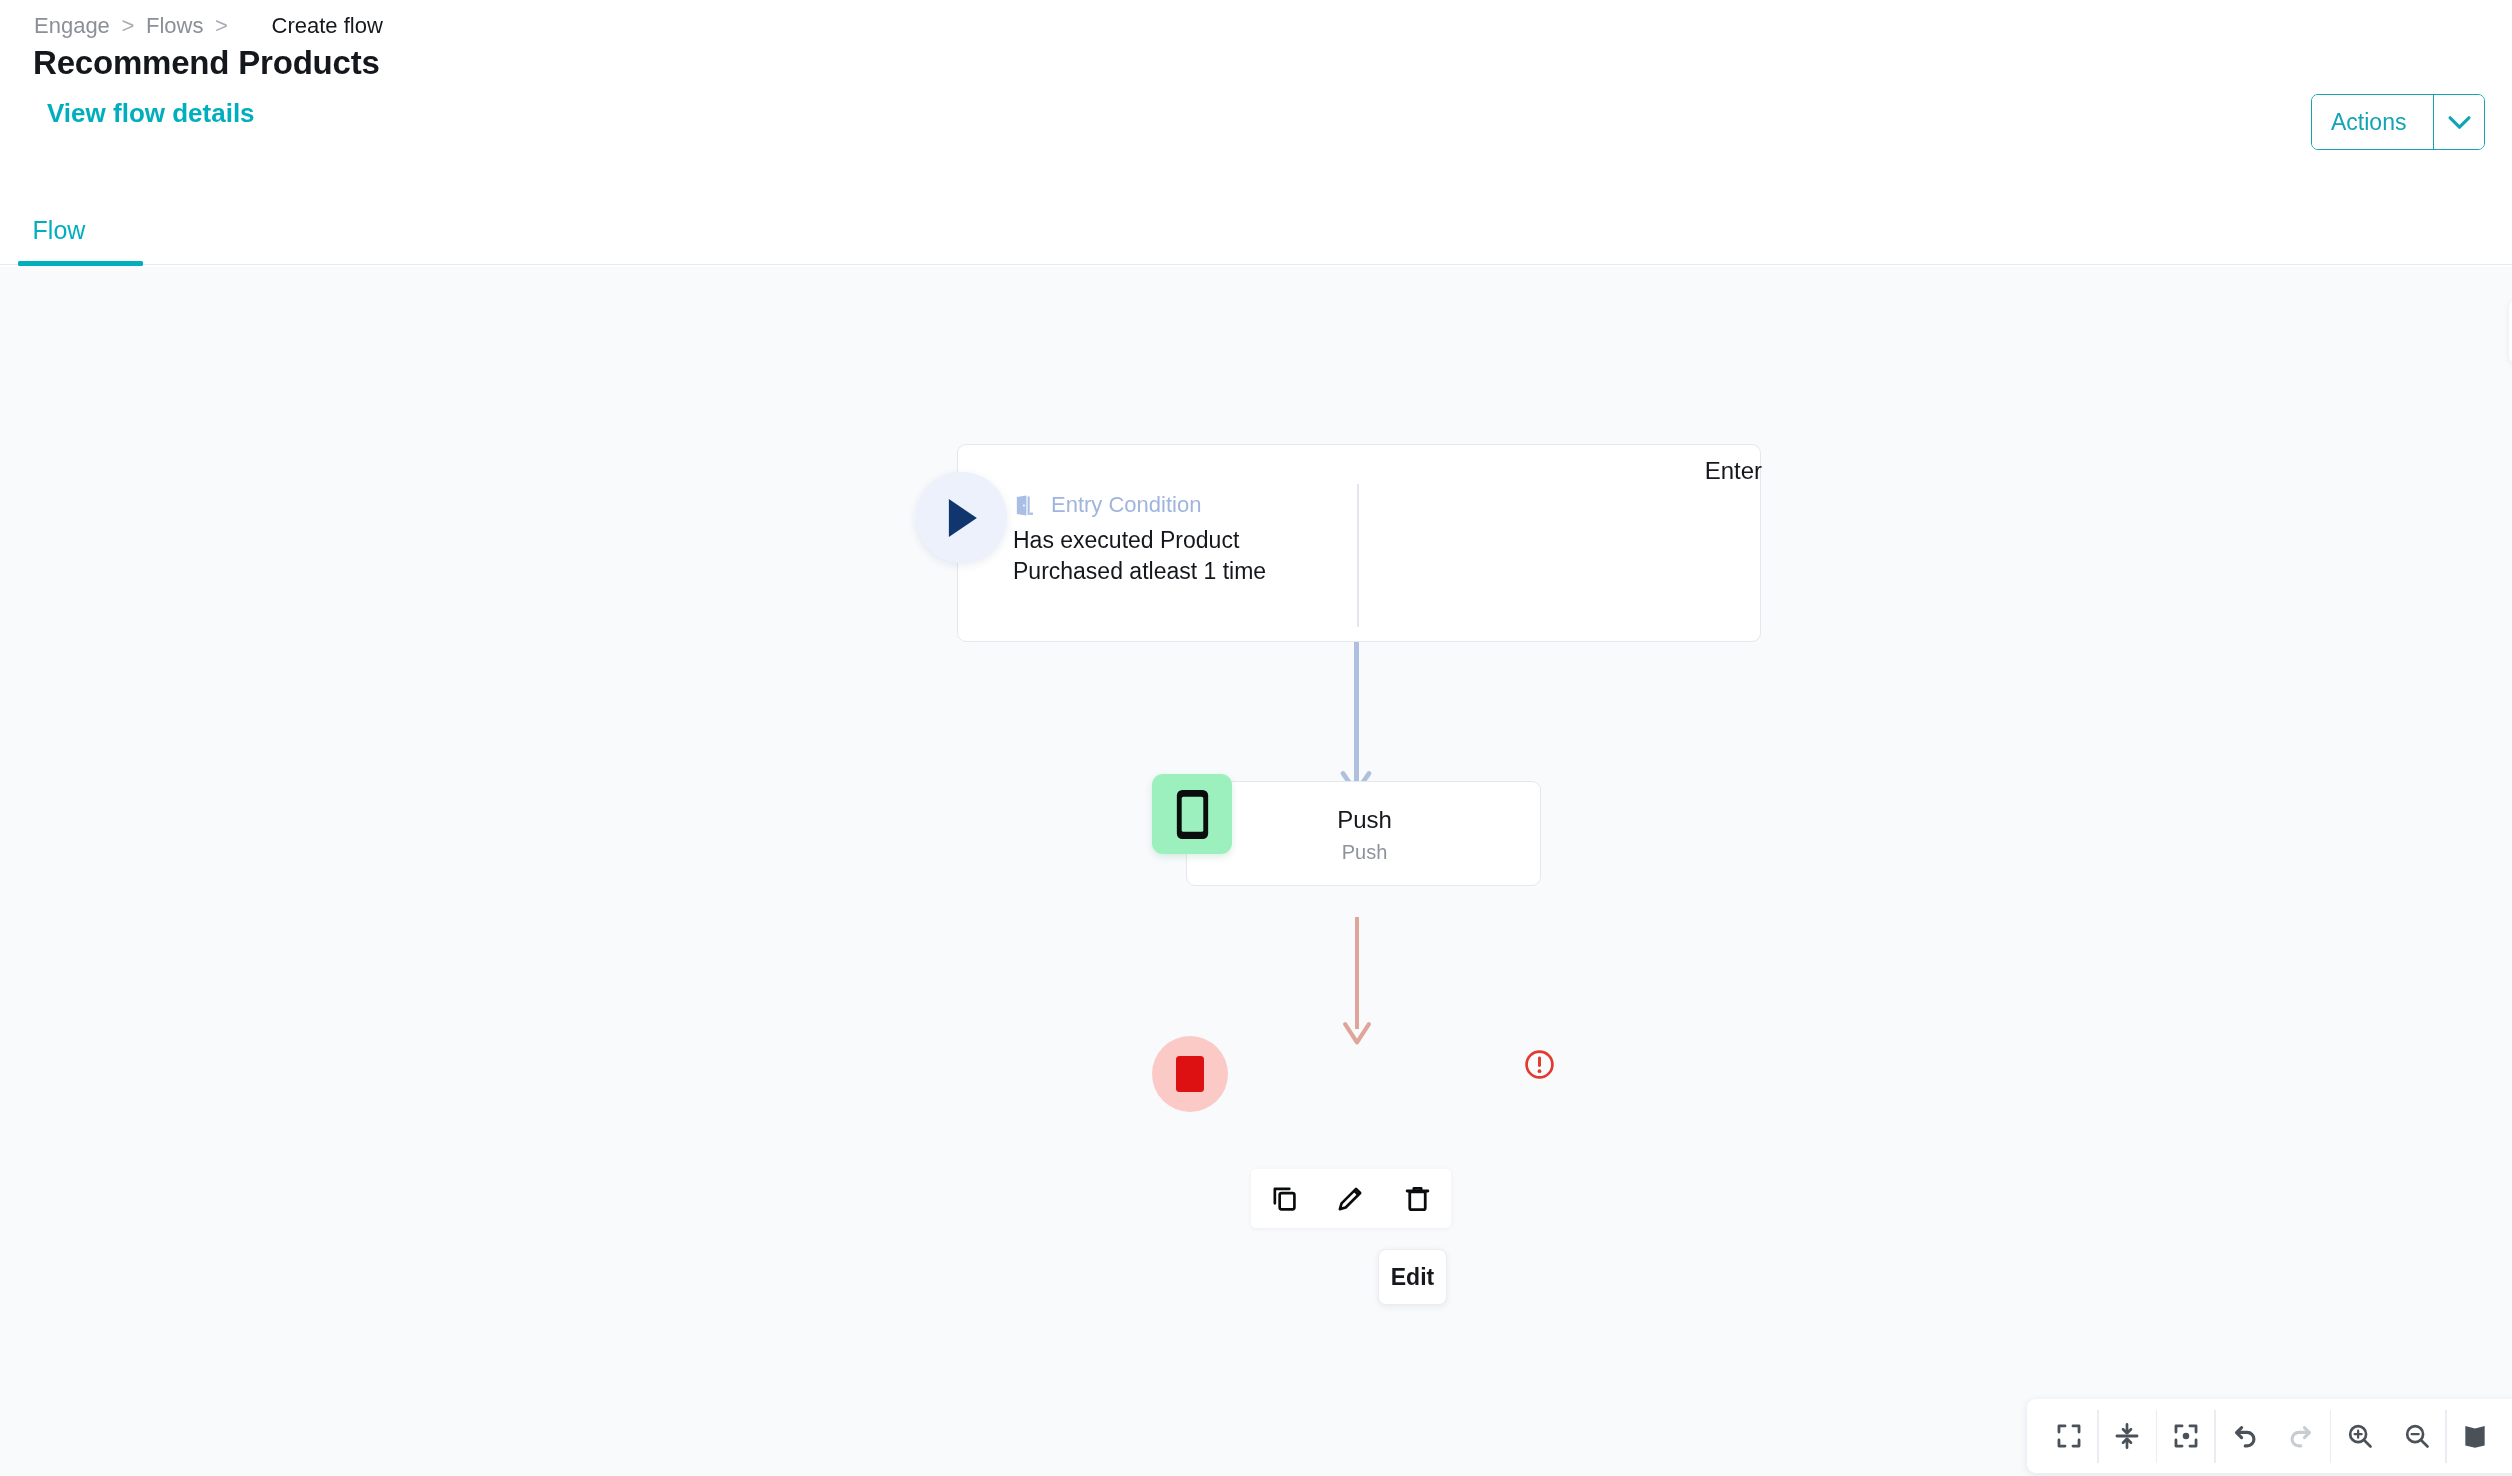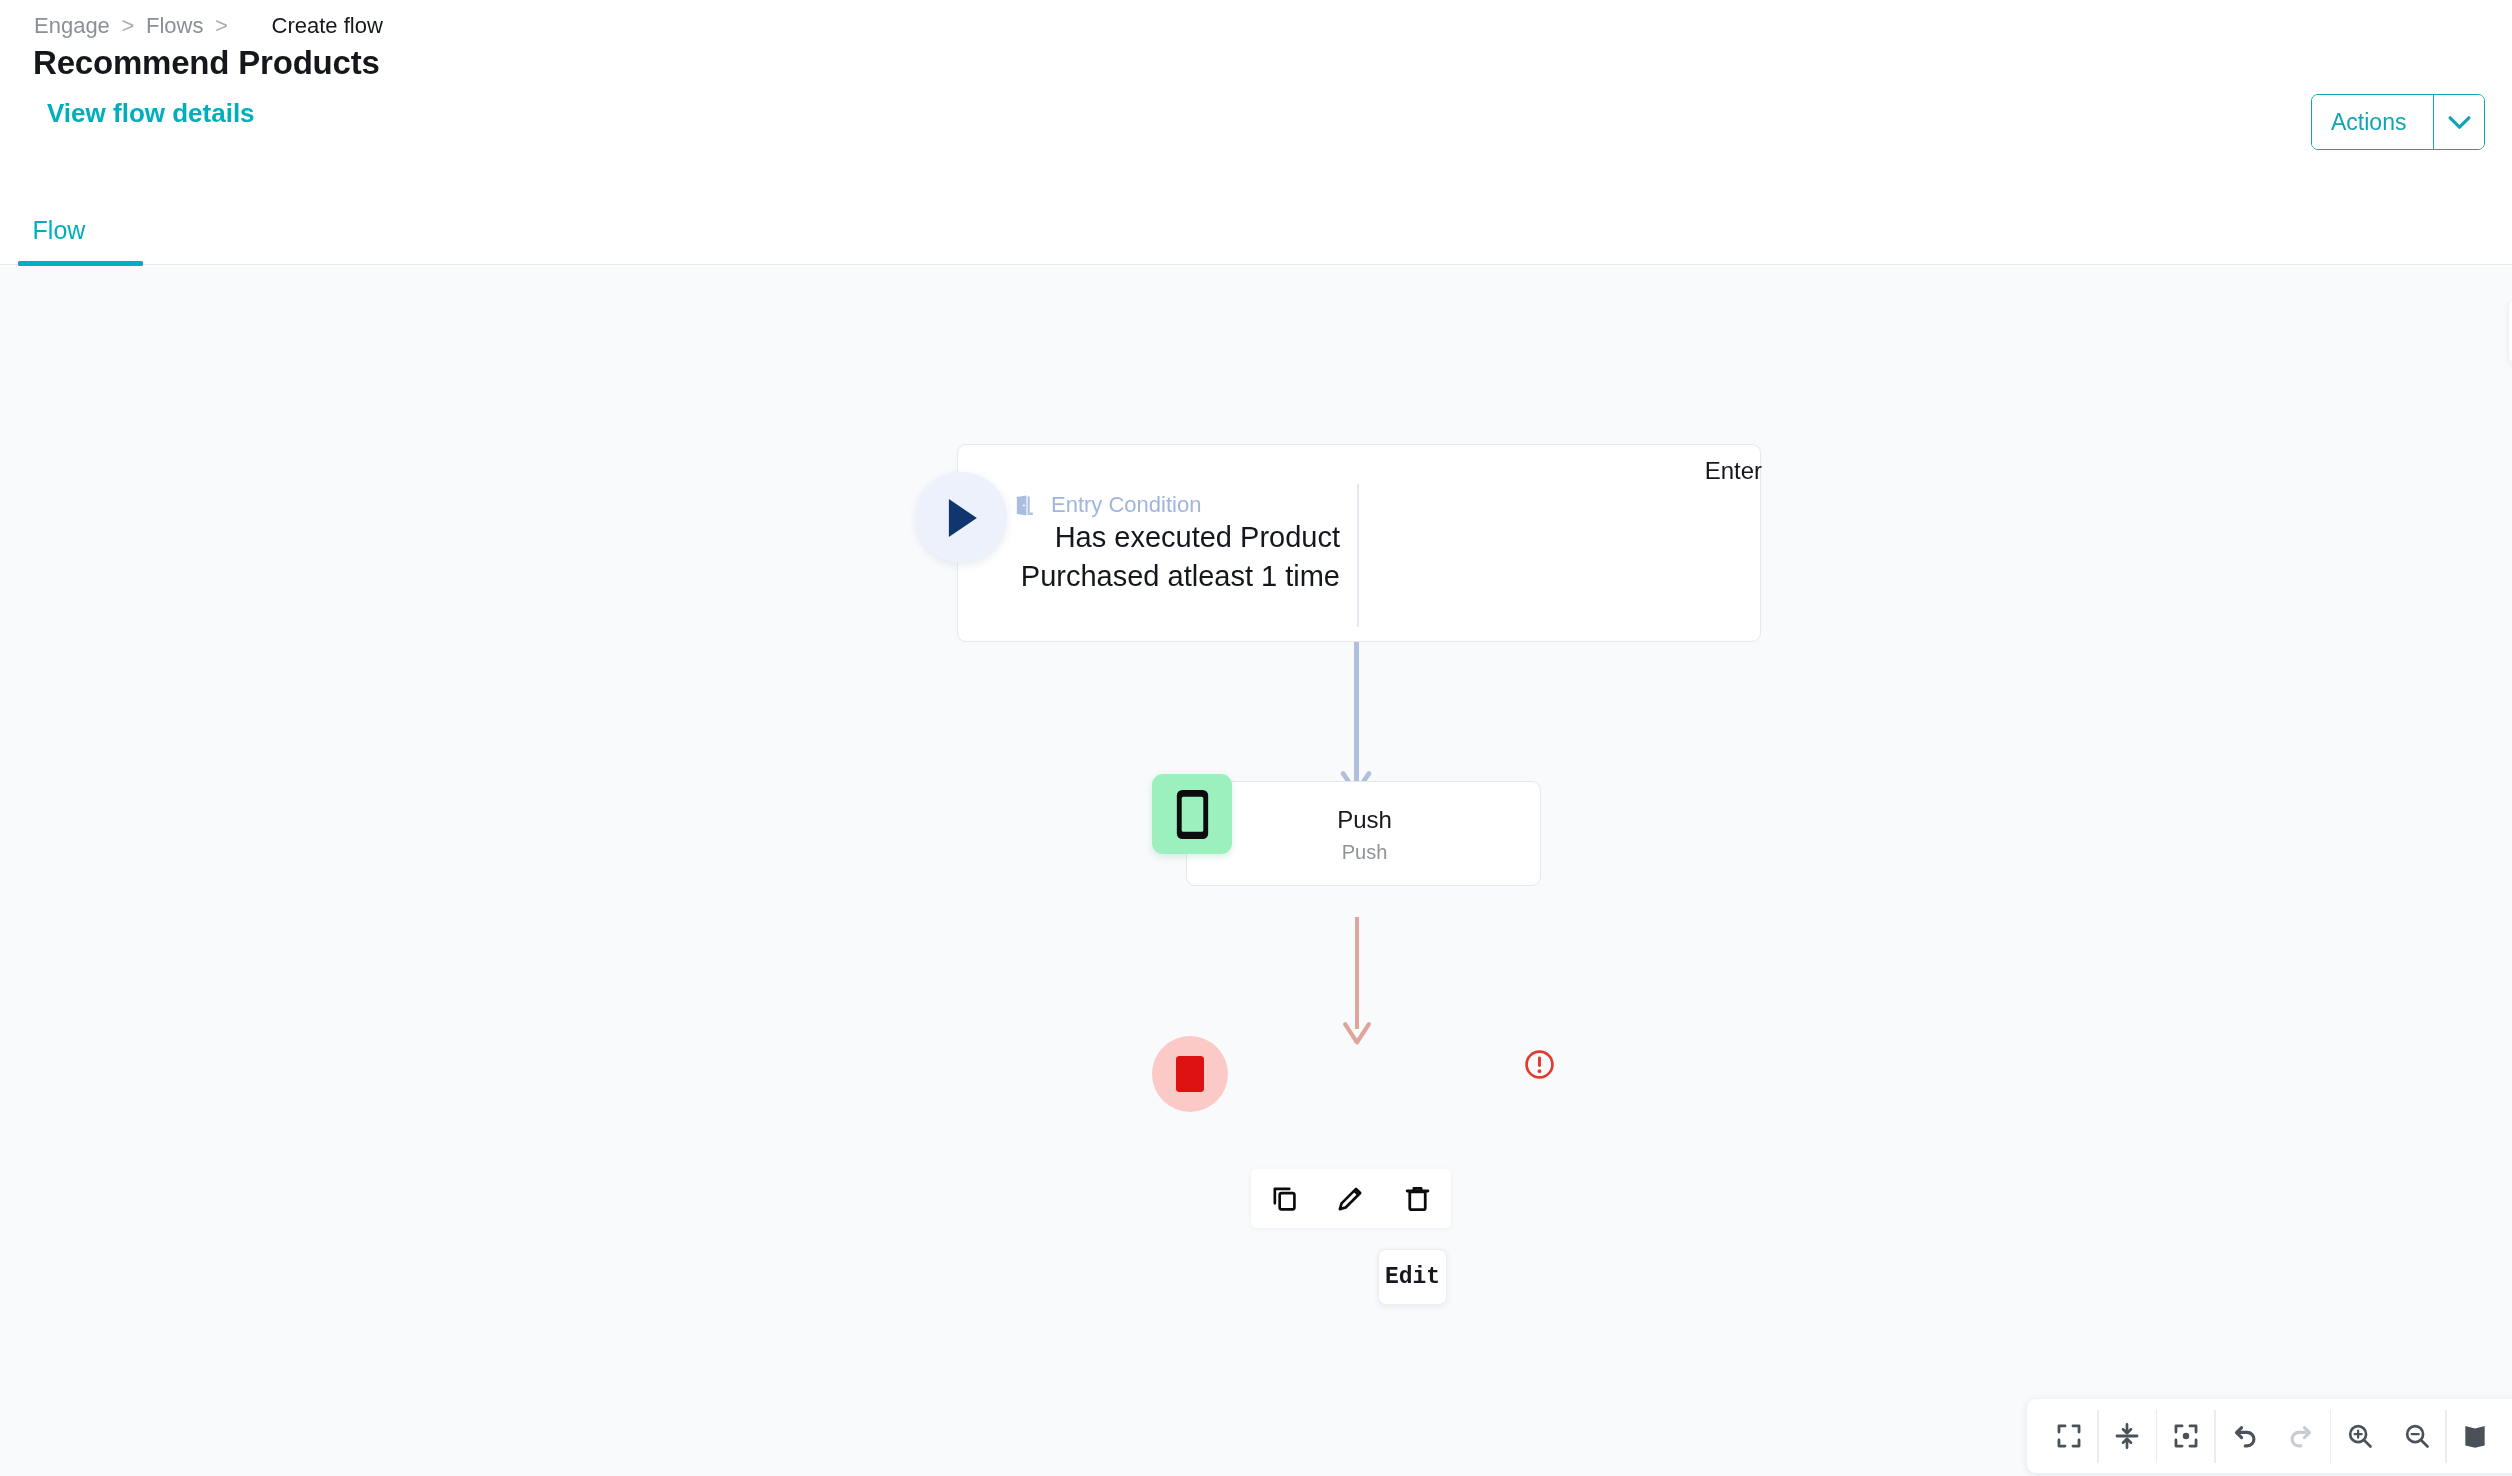--- a/index.html
+++ b/index.html
@@ -101,23 +101,22 @@
     position:absolute;left:399px;top:39px;width:1.5px;height:143px;
     background:#e4e8ee;
   }
   .enter-col{position:absolute;top:47px;}
   .enter-col.left{left:55px;width:332px;}
   .enter-col.right{left:425px;width:352px;}
   .enter-meta{display:flex;align-items:center;gap:15px;}
   .enter-meta .meta-label{font-size:22px;color:#9fb5dd;white-space:nowrap;}
   .enter-meta svg{display:block;flex:none;}
   .enter-value{
-    margin-top:0;font-size:29px;color:#14171c;line-height:1.33;
+    margin-top:7px;font-size:23px;color:#14171c;line-height:1.33;
     max-width:327px;
-    text-align:right;
   }
 
   .enter-badge{
     position:absolute;left:916px;top:205px;
     width:91px;height:91px;border-radius:50%;
     background:#EDF1FB;
     box-shadow:0 2.5px 9px rgba(40,60,120,0.10);
     display:flex;align-items:center;justify-content:center;
   }
   .enter-badge svg{display:block;}
@@ -170,21 +169,21 @@
   .node-toolbar svg{display:block;}
 
   .edit-tooltip{
     position:absolute;left:1378px;top:982px;
     width:69px;height:56px;background:#ffffff;
     border:1.5px solid #ebedf1;border-radius:8px;
     display:flex;align-items:center;justify-content:center;
     box-shadow:0 1.5px 6px rgba(25,40,70,0.07);
     box-sizing:border-box;
   }
-  .edit-tooltip .tip-label{font-size:23px;font-weight:700;color:#16181d;font-family:Liberation Mono, monospace;}
+  .edit-tooltip .tip-label{font-size:23px;font-weight:700;color:#16181d;}
 
   
   .conn-2{
     position:absolute;left:1355px;top:650px;width:4px;height:112px;
     background:#E0A59A;
   }
   .conn-2-head{
     position:absolute;left:1340px;top:753px;
   }
 

